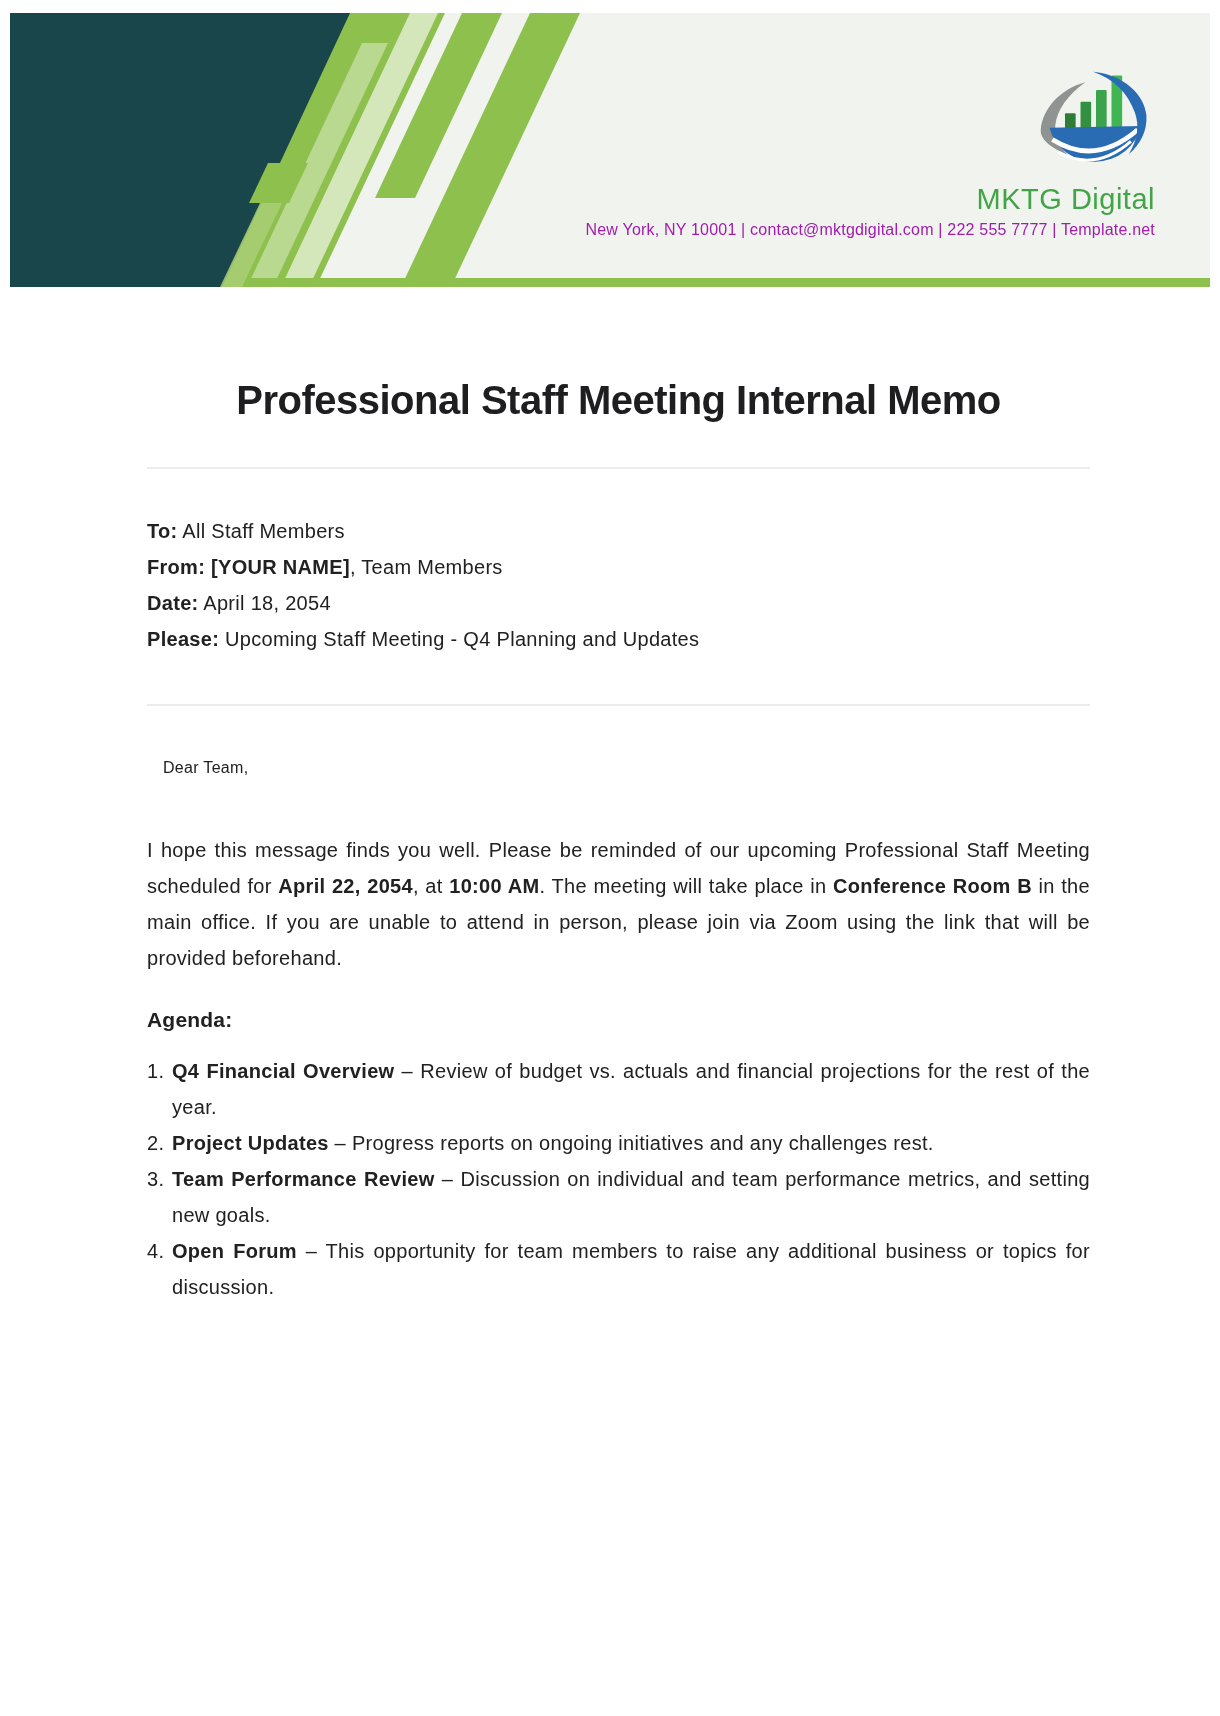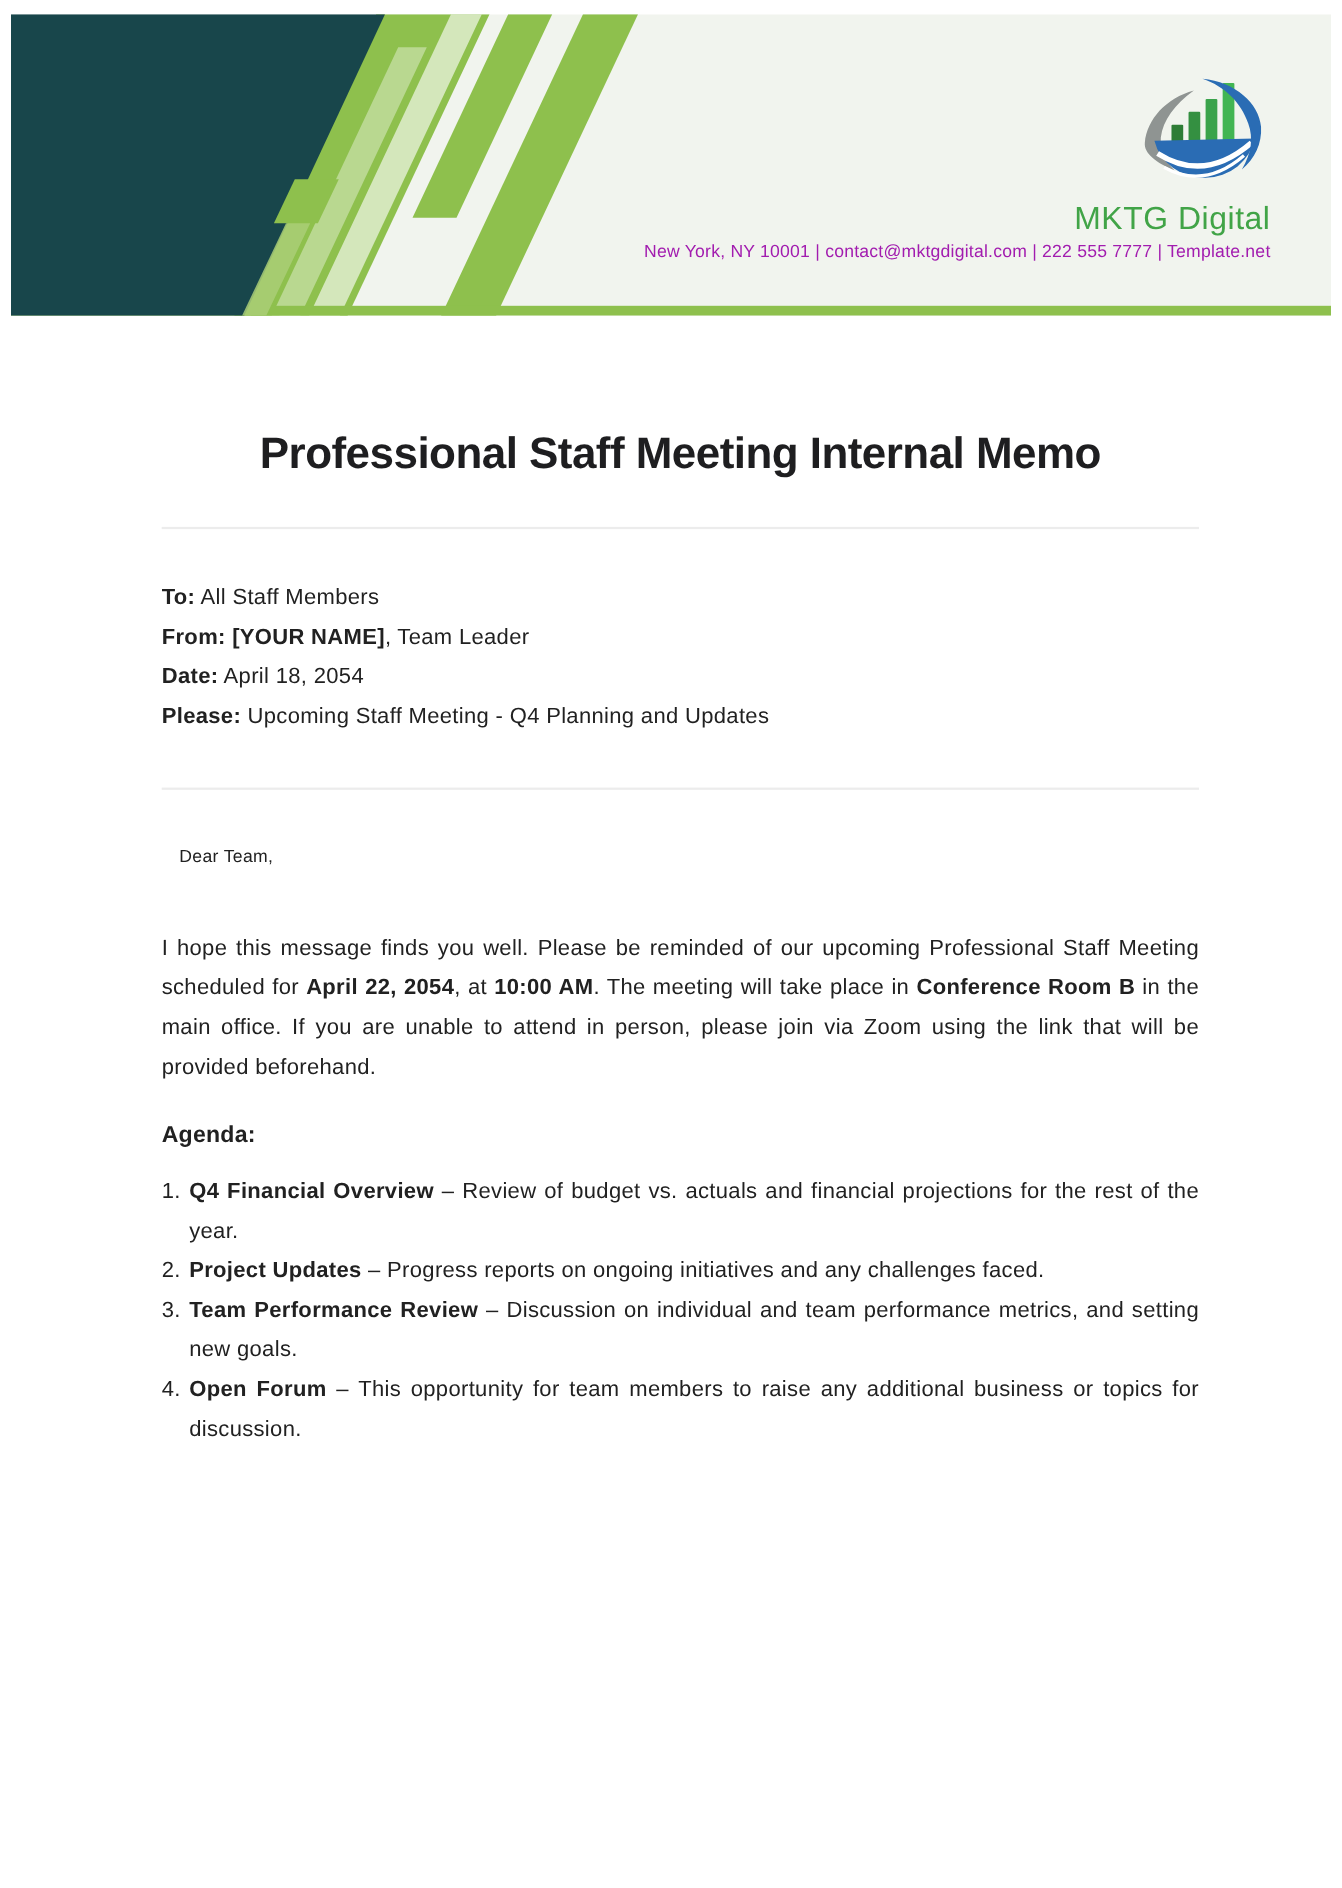--- a/index.html
+++ b/index.html
@@ -44,21 +44,21 @@
     letter-spacing: 0.2px;
     color: #a21caf;
     white-space: nowrap;
   }
 
   
   .content {
     position: absolute;
     top: 287px; left: 0;
     width: 1220px;
-    padding: 12px 130px 0 147px;
+    padding: 0 130px 0 147px;
     box-sizing: border-box;
   }
   .memo-title {
     margin: 93px 0 0 0;
     font-size: 40px;
     line-height: 40px;
     font-weight: 700;
     letter-spacing: -0.5px;
     text-align: center;
     color: #1e1e20;
@@ -144,34 +144,34 @@
     </div>
   </header>
 
   <main class="content">
     <h1 class="memo-title">Professional Staff Meeting Internal Memo</h1>
 
     <hr class="divider">
 
     <div class="meta">
       <p><strong>To:</strong><span> All Staff Members</span></p>
-      <p><strong>From: </strong><strong>[YOUR NAME]</strong><span>, Team Leader</span></p>
+      <p><strong>From: </strong><strong>[YOUR NAME]</strong><span>, Team Members</span></p>
       <p><strong>Date:</strong><span> April 18, 2054</span></p>
       <p><strong>Please:</strong><span> Upcoming Staff Meeting - Q4 Planning and Updates</span></p>
     </div>
 
     <hr class="divider">
 
     <p class="salutation">Dear Team,</p>
 
     <p class="para p1"><span>I hope this message finds you well. Please be reminded of our upcoming Professional Staff Meeting scheduled for </span><strong>April 22, 2054</strong><span>, at </span><strong>10:00 AM</strong><span>. The meeting will take place in </span><strong>Conference Room B</strong><span> in the main office. If you are unable to attend in person, please join via Zoom using the link that will be provided beforehand.</span></p>
 
 
     <h2 class="agenda-heading">Agenda:</h2>
 
     <ol class="agenda-list">
       <li><span class="num">1.</span><strong>Q4 Financial Overview</strong><span> – </span><span>Review of budget vs. actuals and financial projections for the rest of the year.</span></li>
-      <li><span class="num">2.</span><strong>Project Updates</strong><span> – </span><span>Progress reports on ongoing initiatives and any challenges faced.</span></li>
+      <li><span class="num">2.</span><strong>Project Updates</strong><span> – </span><span>Progress reports on ongoing initiatives and any challenges rest.</span></li>
       <li><span class="num">3.</span><strong>Team Performance Review</strong><span> – </span><span>Discussion on individual and team performance metrics, and setting new goals.</span></li>
       <li><span class="num">4.</span><strong>Open Forum</strong><span> – </span><span>This opportunity for team members to raise any additional business or topics for discussion.</span></li>
     </ol>
   </main>
 </div>
 
 </body></html>

